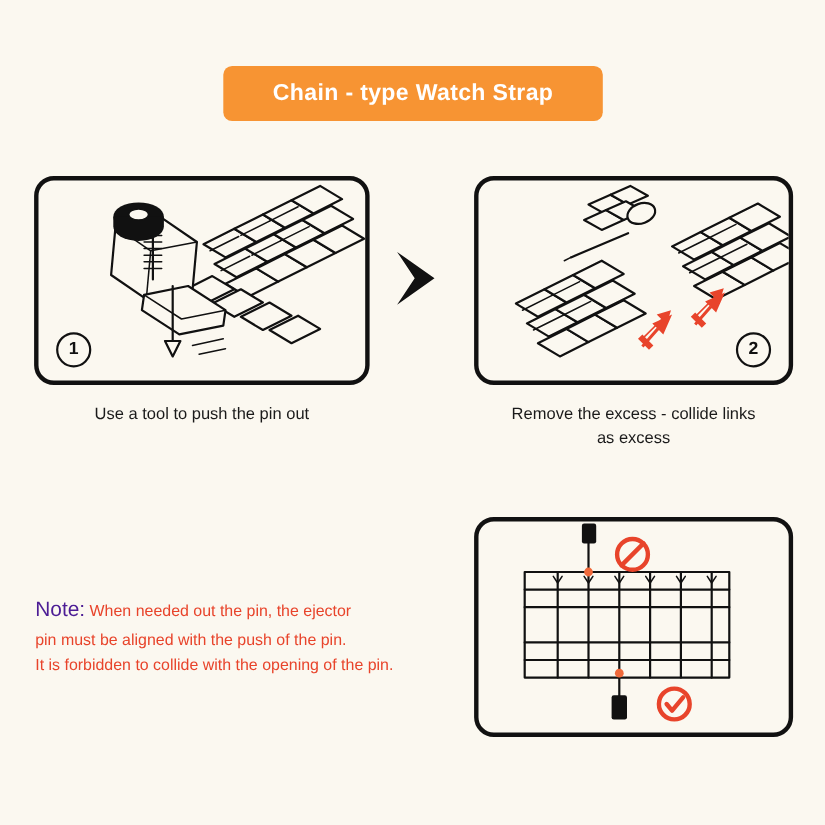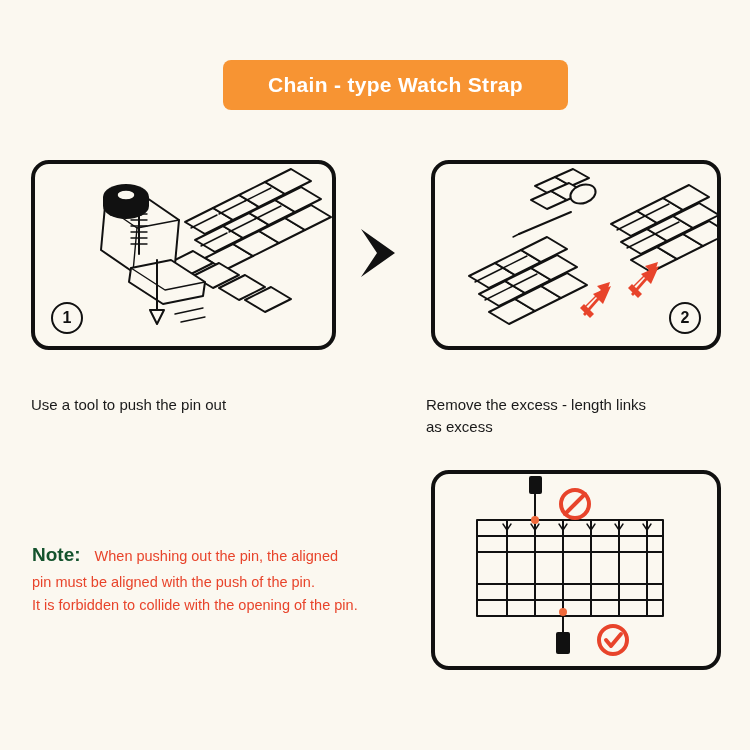--- a/index.html
+++ b/index.html
@@ -25,21 +25,20 @@
     position: absolute;
     left: 203px;
     top: 60px;
     width: 345px;
     height: 50px;
     background: #f79433;
     border-radius: 8px;
     display: flex;
     align-items: center;
     justify-content: center;
-    margin-left: 20px;
   }
   .title-badge .title-text {
     color: #ffffff;
     font-size: 21px;
     font-weight: bold;
     letter-spacing: 0.3px;
     white-space: nowrap;
   }
 
   
@@ -66,25 +65,24 @@
     font-size: 16px;
     font-weight: bold;
     color: #111;
     background: #fbf8f0;
   }
   #badge-1 { left: 16px; bottom: 12px; }
   #badge-2 { right: 16px; bottom: 12px; }
 
   .caption {
     position: absolute;
-    text-align: left;
+    text-align: center;
     font-size: 15px;
     color: #1a1a1a;
     line-height: 1.45;
-    margin-top: 28px;
   }
   #caption-1 { left: 31px;  top: 366px; width: 305px; }
   #caption-2 { left: 426px; top: 366px; width: 300px; }
 
   
   .chevron-arrow {
     position: absolute;
     left: 355px;
     top: 225px;
     width: 52px;
@@ -99,23 +97,23 @@
     width: 380px;
   }
   .note-line {
     color: #e8442b;
     font-size: 14.5px;
     line-height: 1.62;
     white-space: nowrap;
   }
   .note-label {
     font-size: 19px;
-    font-weight: bold;
-    color: #14532d;
-    margin-right: 14px;
+    font-weight: normal;
+    color: #4c1d95;
+    margin-right: 4px;
   }
 
   svg { display: block; }
   .ink { fill: none; stroke: #111111; stroke-width: 2; stroke-linejoin: round; stroke-linecap: round; }
   .ink-thin { fill: none; stroke: #111111; stroke-width: 1.4; stroke-linejoin: round; stroke-linecap: round; }
   .ink-fillwhite { fill: #fbf8f0; stroke: #111111; stroke-width: 2; stroke-linejoin: round; }
   .ink-black { fill: #111111; stroke: none; }
   .red-arrow { fill: #e8442b; stroke: none; }
 </style>
 </head>
@@ -246,27 +244,27 @@
         <path d="M198 122 l16 -16 5 5 4 -13 -13 4 5 5 -16 16 z"></path>
         <path d="M197 120 l10 10 -4 4 -10 -10 z"></path>
       </g>
 
       <path class="red-arrow" d="M148 150 l14 -16 6 6 8 -18 -18 8 6 6 -14 16 z"></path>
       <path class="red-arrow" d="M196 130 l14 -16 6 6 8 -18 -18 8 6 6 -14 16 z"></path>
     </svg>
     <div class="step-badge" id="badge-2">2</div>
   </div>
   <div class="caption" id="caption-2">
-    <div>Remove the excess - length links</div>
+    <div>Remove the excess - collide links</div>
     <div>as excess</div>
   </div>
 
   <div class="note-block">
     <div class="note-line">
-      <span class="note-label">Note:</span><span>When pushing out the pin, the aligned</span>
+      <span class="note-label">Note:</span><span>When needed out the pin, the ejector</span>
     </div>
     <div class="note-line">pin must be aligned with the push of the pin.</div>
     <div class="note-line">It is forbidden to collide with the opening of the pin.</div>
   </div>
 
   <div class="panel" id="panel-3">
     <svg width="282" height="192" viewBox="0 0 282 192">
 
       <g class="ink">
         <rect x="42" y="46" width="186" height="96"></rect>

